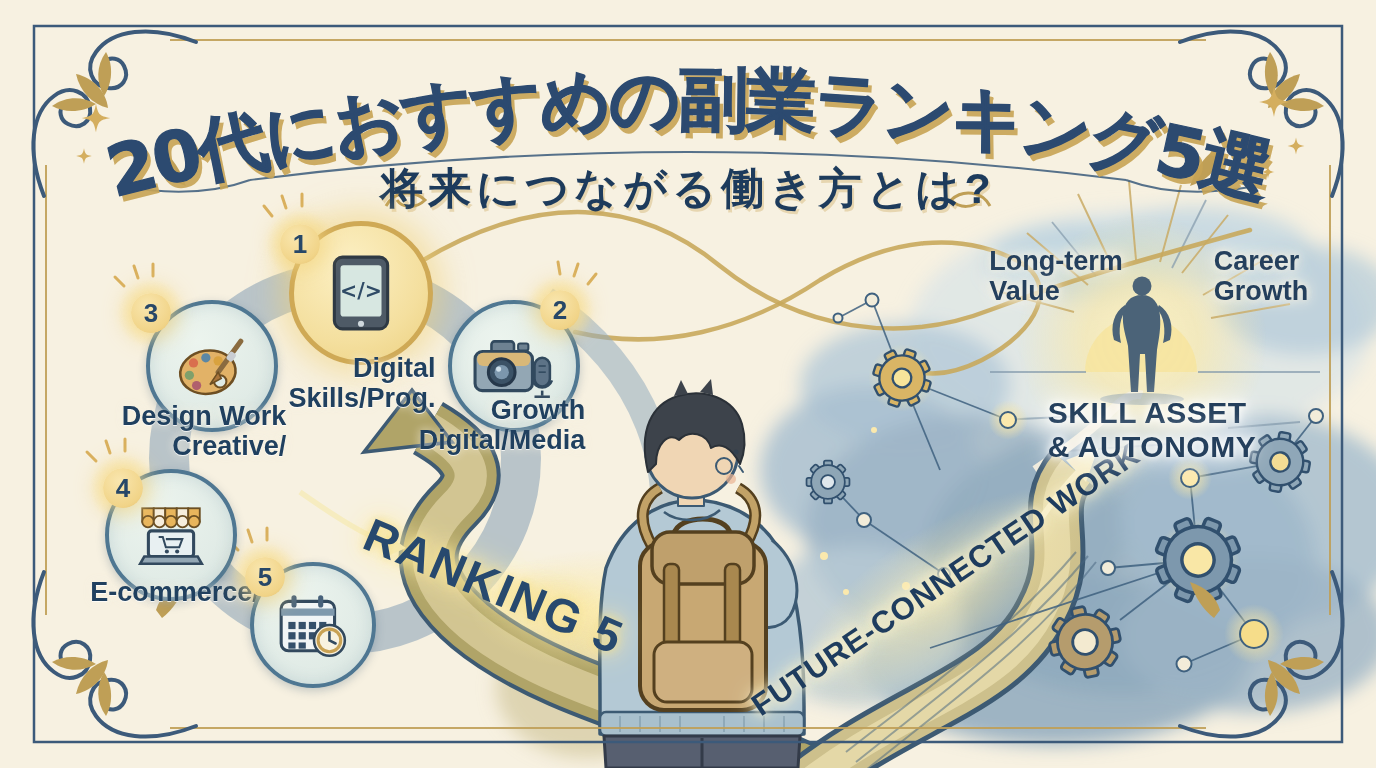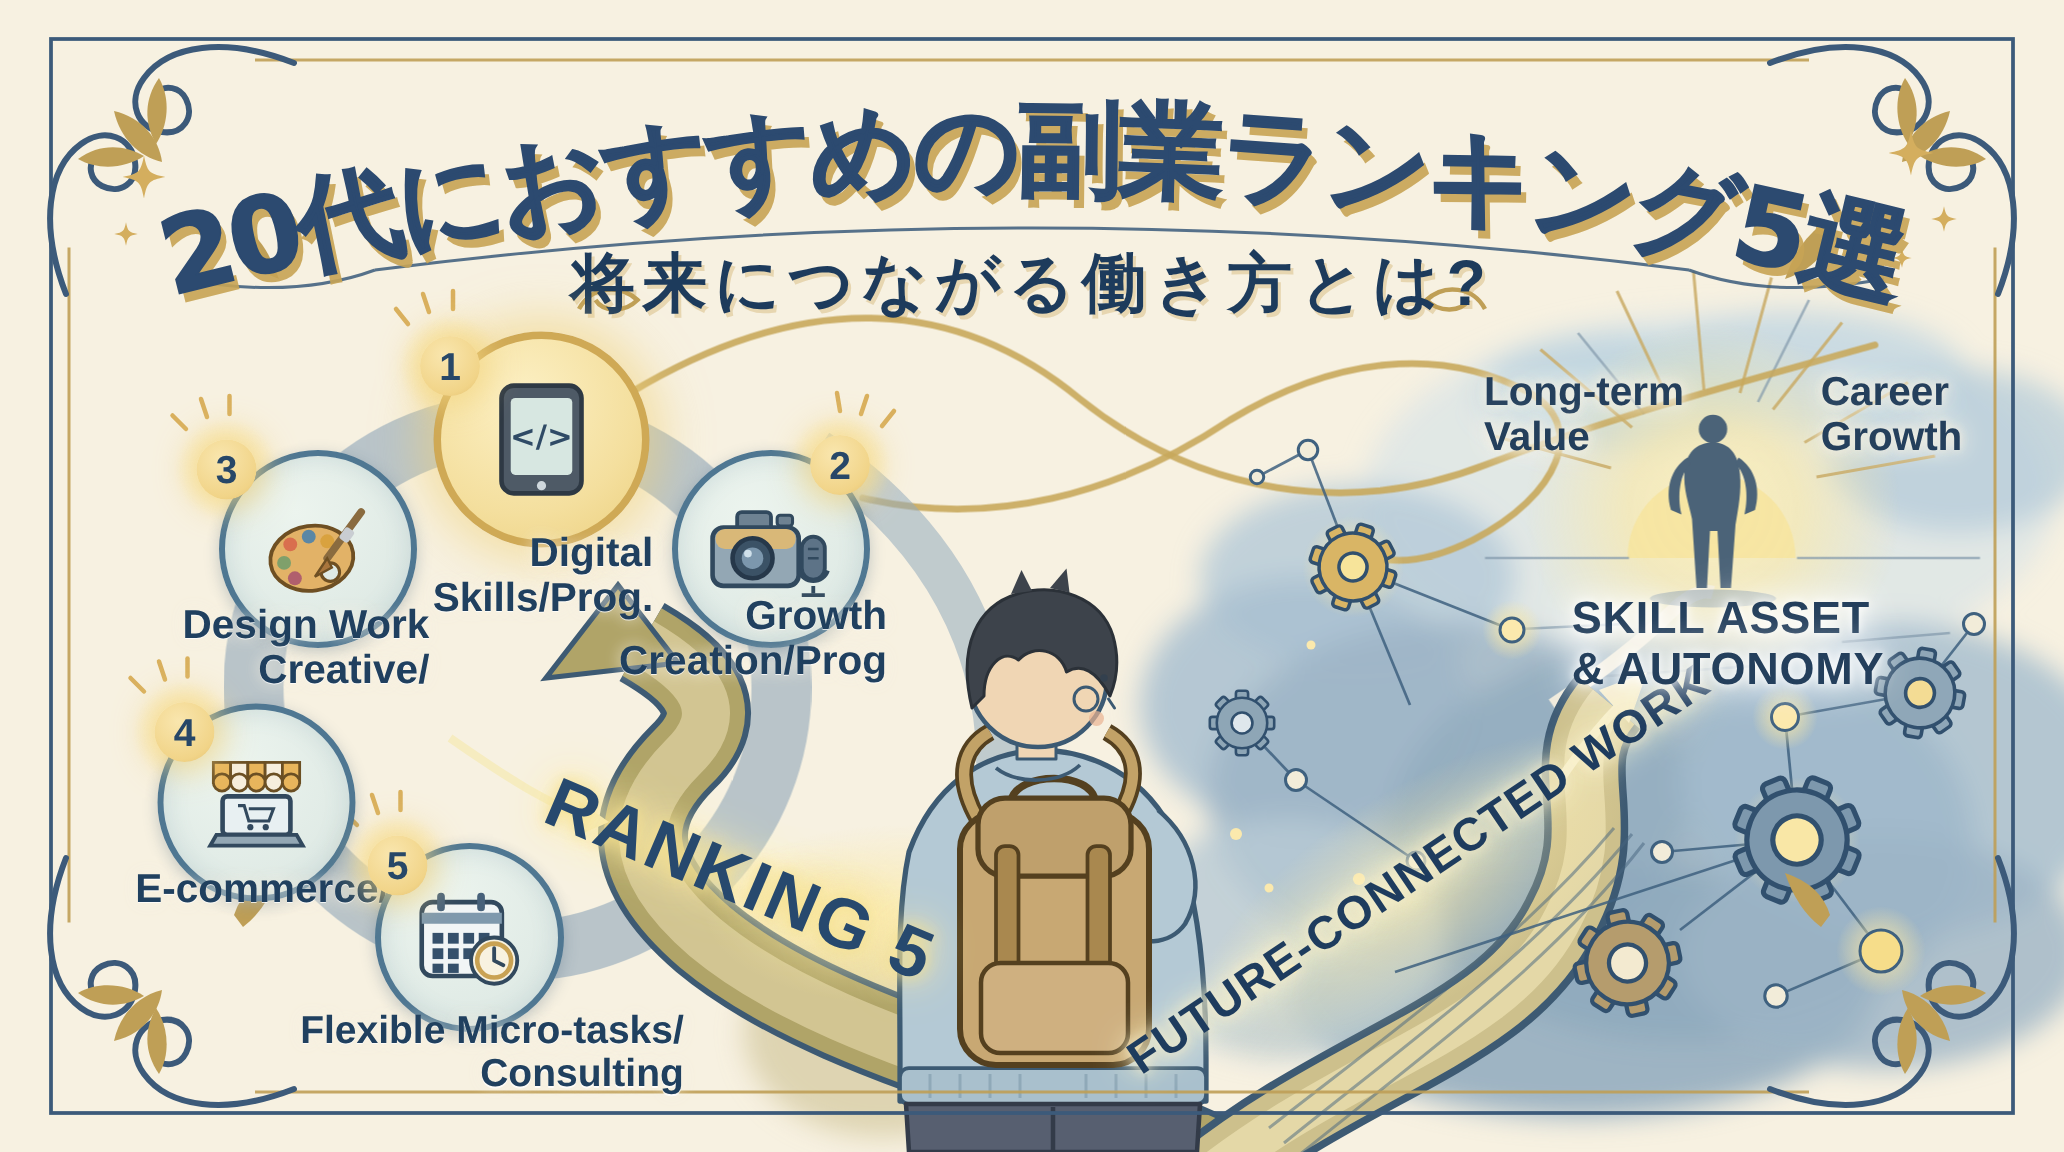--- a/index.html
+++ b/index.html
@@ -386,21 +386,21 @@
       <path d="M 58,46 a 10 10 0 0 0 19,0" fill="none" stroke="#31495e" stroke-width="2.5"></path>
       <line x1="67.5" y1="56" x2="67.5" y2="61" stroke="#31495e" stroke-width="2.5"></line>
       <line x1="60" y1="62" x2="75" y2="62" stroke="#31495e" stroke-width="2.5"></line>
     </svg>
   </div>
   <div class="badge" style="left:540px;top:290px;">
     <span>2</span>
   </div>
   <div class="lbl" style="left:502px;top:396px;">
     <div>Growth</div>
-    <div>Creation/Prog</div>
+    <div>Digital/Media</div>
   </div>
 
   <div class="circle" style="left:146px;top:300px;width:124px;height:124px;">
     <svg width="74" height="66" viewBox="0 0 72 64">
       <ellipse cx="32" cy="38" rx="27" ry="21" fill="#e2b267" stroke="#6e4f23" stroke-width="2.5" transform="rotate(-8 32 38)"></ellipse>
       <circle cx="44" cy="47" r="6" fill="#dfeae5" stroke="#6e4f23" stroke-width="2"></circle>
       <circle cx="18" cy="29" r="4.5" fill="#d96f4e"></circle>
       <circle cx="30" cy="24" r="4.5" fill="#5b87a5"></circle>
       <circle cx="42" cy="27" r="4.5" fill="#d9a23f"></circle>
       <circle cx="14" cy="41" r="4.5" fill="#7fa06b"></circle>
@@ -464,24 +464,20 @@
             <rect x="23" y="50" width="7" height="6"></rect>
       </g>
       <circle cx="53" cy="48" r="15" fill="#f8f2e0" stroke="#32495e" stroke-width="2.5"></circle>
       <circle cx="53" cy="48" r="11" fill="none" stroke="#c9a254" stroke-width="3"></circle>
       <path d="M 53,48 L 53,40 M 53,48 L 59,51" stroke="#32495e" stroke-width="2.5" stroke-linecap="round" fill="none"></path>
     </svg>
   </div>
   <div class="badge" style="left:245px;top:557px;">
     <span>5</span>
   </div>
-  <div class="lbl small" style="left:328px;top:672px;">
-    <div>Flexible Micro-tasks/</div>
-    <div>Consulting</div>
-  </div>
 
   <div class="road-label" id="ranking-road-label">RANKING 5</div>
   <div class="road-label" id="future-road-label">FUTURE-CONNECTED WORK</div>
 
   <div class="cap" style="left:1056px;top:246px;">
     <div>Long-term</div>
     <div>Value</div>
   </div>
   <div class="cap" style="left:1232px;top:246px;margin-left:29px;">
     <div>Career</div>

